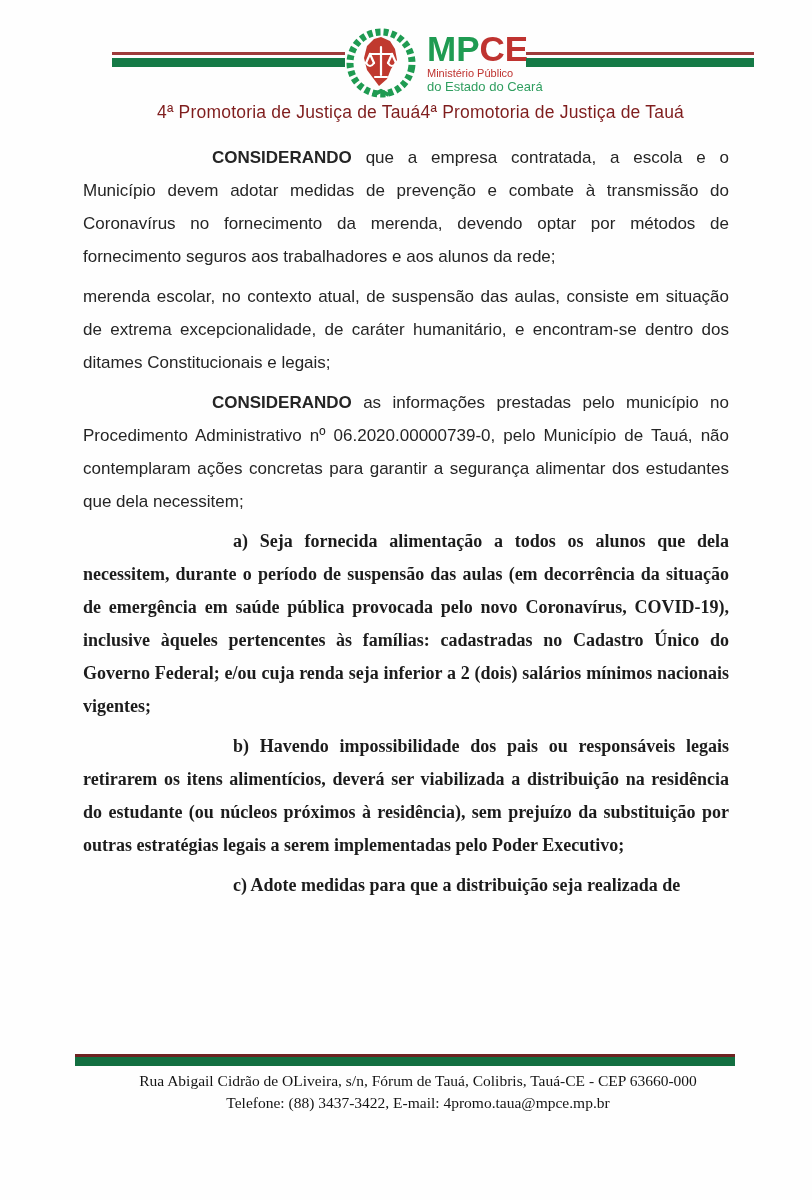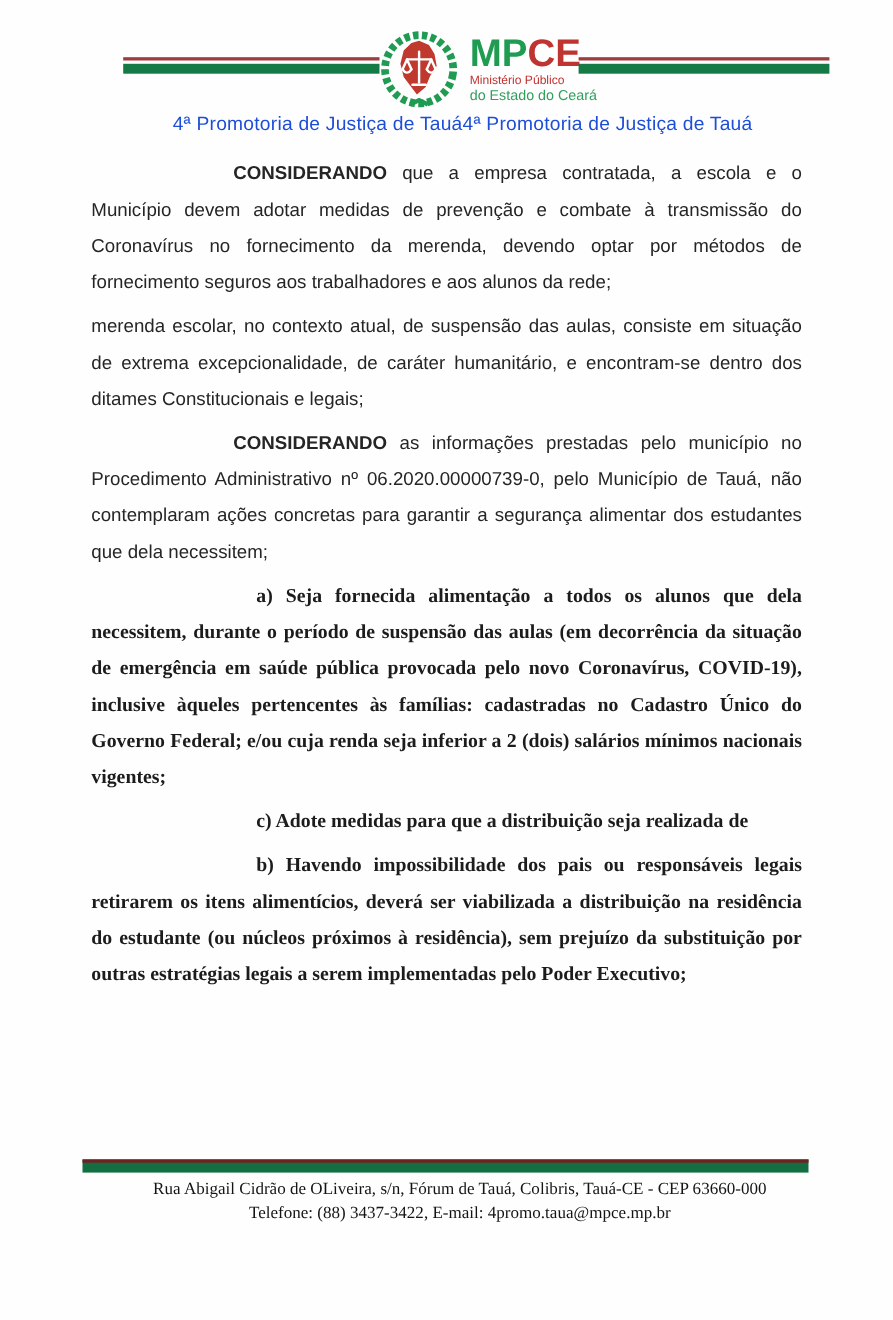--- a/index.html
+++ b/index.html
@@ -17,21 +17,21 @@
   .rule-right{left:497px;top:52px;width:228px;}
   .emblem{position:absolute;left:314px;top:25px;width:76px;height:76px;}
   .logotext{position:absolute;left:398px;top:34px;line-height:1;}
   .acronym{font-size:35px;font-weight:bold;letter-spacing:0;line-height:30px;}
   .acronym .mp{color:#1f9b52;}
   .acronym .ce{color:#bf3330;}
   .sub1{color:#bf3330;font-size:11px;line-height:13px;margin-top:3px;}
   .sub2{color:#2f9e5f;font-size:13px;line-height:13px;}
   .title{
     position:absolute;top:102px;left:0;width:100%;text-align:center;
-    font-size:17.5px;color:#1d4ed8;letter-spacing:0.2px;
+    font-size:17.5px;color:#7f1d1d;letter-spacing:0.2px;
   }
   
   .content{position:absolute;top:141px;left:83px;width:646px;}
   p{margin:0;}
   .para{
     font-size:17px;line-height:33px;text-align:justify;
     text-indent:129px;margin-bottom:7px;color:#252525;
   }
   .para.first{text-indent:0;}
   .lead{font-weight:bold;}
@@ -99,23 +99,23 @@
 
     <p class="para"><span class="lead">CONSIDERANDO</span><span> que a empresa contratada, a escola e o Município devem adotar medidas de prevenção e combate à transmissão do Coronavírus no fornecimento da merenda, devendo optar por métodos de fornecimento seguros aos trabalhadores e aos alunos da rede;</span></p>
 
     <p class="para first"><span>merenda escolar, no contexto atual, de suspensão das aulas, consiste em situação de extrema excepcionalidade, de caráter humanitário, e encontram-se dentro dos ditames Constitucionais e legais;</span></p>
 
     <p class="para"><span class="lead">CONSIDERANDO</span><span> as informações prestadas pelo município no Procedimento Administrativo nº 06.2020.00000739-0, pelo Município de Tauá, não contemplaram ações concretas para garantir a segurança alimentar dos estudantes que dela necessitem;</span></p>
 
 
     <p class="item"><span>a)</span><span> Seja fornecida alimentação a todos os alunos que dela necessitem, durante o período de suspensão das aulas (em decorrência da situação de emergência em saúde pública provocada pelo novo Coronavírus, COVID-19), inclusive àqueles pertencentes às famílias: cadastradas no Cadastro Único do Governo Federal; e/ou cuja renda seja inferior a 2 (dois) salários mínimos nacionais vigentes;</span></p>
 
+    <p class="item"><span>b)</span><span> Havendo impossibilidade dos pais ou responsáveis legais retirarem os itens alimentícios, deverá ser viabilizada a distribuição na residência do estudante (ou núcleos próximos à residência), sem prejuízo da substituição por outras estratégias legais a serem implementadas pelo Poder Executivo;</span></p>
+
     <p class="item"><span>c)</span><span> Adote medidas para que a distribuição seja realizada de</span></p>
-
-    <p class="item"><span>b)</span><span> Havendo impossibilidade dos pais ou responsáveis legais retirarem os itens alimentícios, deverá ser viabilizada a distribuição na residência do estudante (ou núcleos próximos à residência), sem prejuízo da substituição por outras estratégias legais a serem implementadas pelo Poder Executivo;</span></p>
 
   </div>
 
   <div class="footer">
     <div class="fbar"></div>
     <div class="faddr">
       <div>Rua Abigail Cidrão de OLiveira, s/n, Fórum de Tauá, Colibris, Tauá-CE - CEP 63660-000</div>
       <div>Telefone: (88) 3437-3422, E-mail: 4promo.taua@mpce.mp.br</div>
     </div>
   </div>

